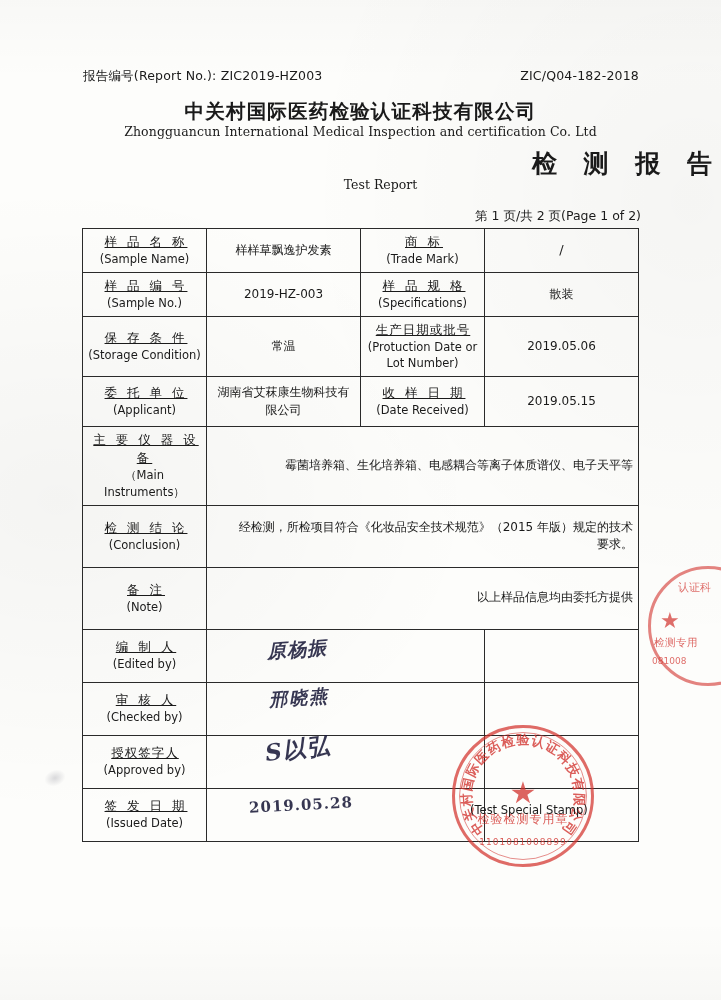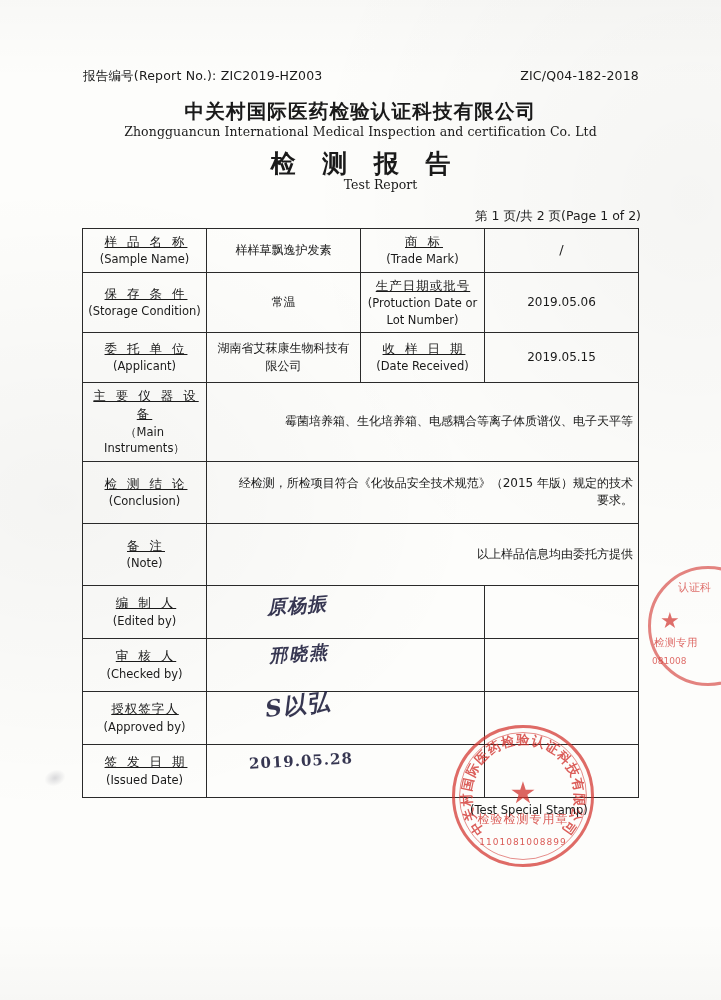--- a/index.html
+++ b/index.html
@@ -67,21 +67,21 @@
     left: 0; width: 721px;
     text-align: center;
     font-family: "DejaVu Serif", "Liberation Serif", serif;
     font-size: 12.5px;
     letter-spacing: 0.1px;
   }
   .title-cn {
     position: absolute;
     top: 147px;
     left: 0; width: 721px;
-    text-align: center;
+    text-align: right;
     font-family: "DejaVu Serif", "Liberation Serif", serif;
     font-size: 25px;
     font-weight: 700;
     letter-spacing: 9px;
     text-indent: 9px;
   }
   .title-en {
     position: absolute;
     top: 177px;
     left: 0; width: 721px;
@@ -323,20 +323,32 @@
             <span class="en">(Sample Name)</span>
           </td>
           <td class="val">样样草飘逸护发素</td>
           <td class="lbl">
             <span class="cn">商 标</span>
             <span class="en">(Trade Mark)</span>
           </td>
           <td class="val slash">/</td>
         </tr>
 
+        <tr class="h-38">
+          <td class="lbl">
+            <span class="cn">样 品 编 号</span>
+            <span class="en">(Sample No.)</span>
+          </td>
+          <td class="val">2019-HZ-003</td>
+          <td class="lbl">
+            <span class="cn">样 品 规 格</span>
+            <span class="en">(Specifications)</span>
+          </td>
+          <td class="val">散装</td>
+        </tr>
 
 
         <tr class="h-58">
           <td class="lbl">
             <span class="cn">保 存 条 件</span>
             <span class="en">(Storage Condition)</span>
           </td>
           <td class="val">常温</td>
           <td class="lbl">
             <span class="cn tight">生产日期或批号</span>

